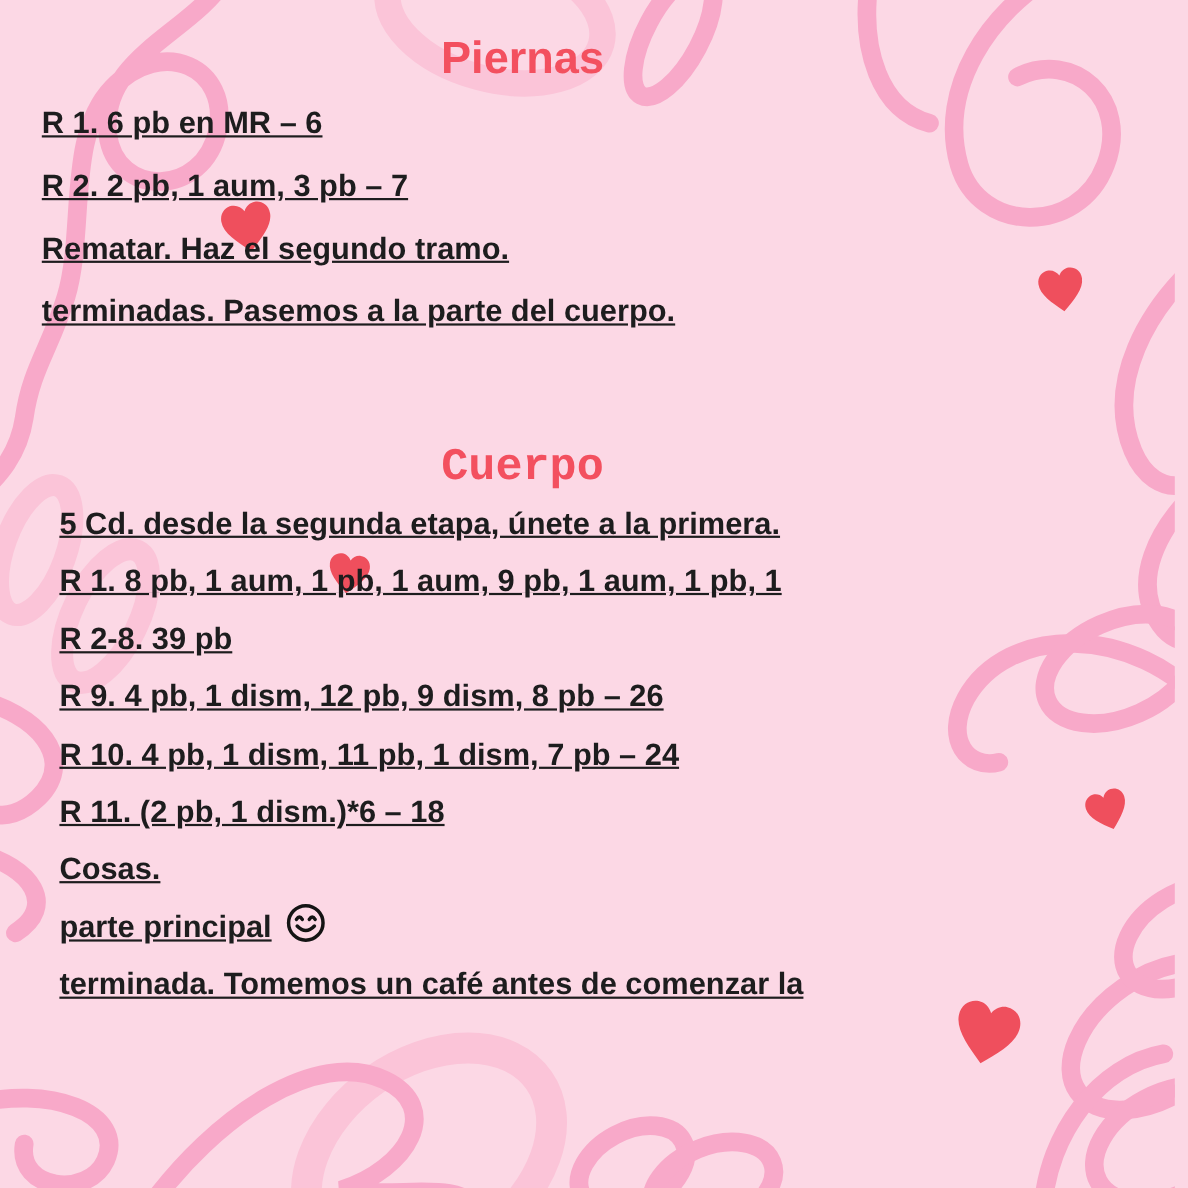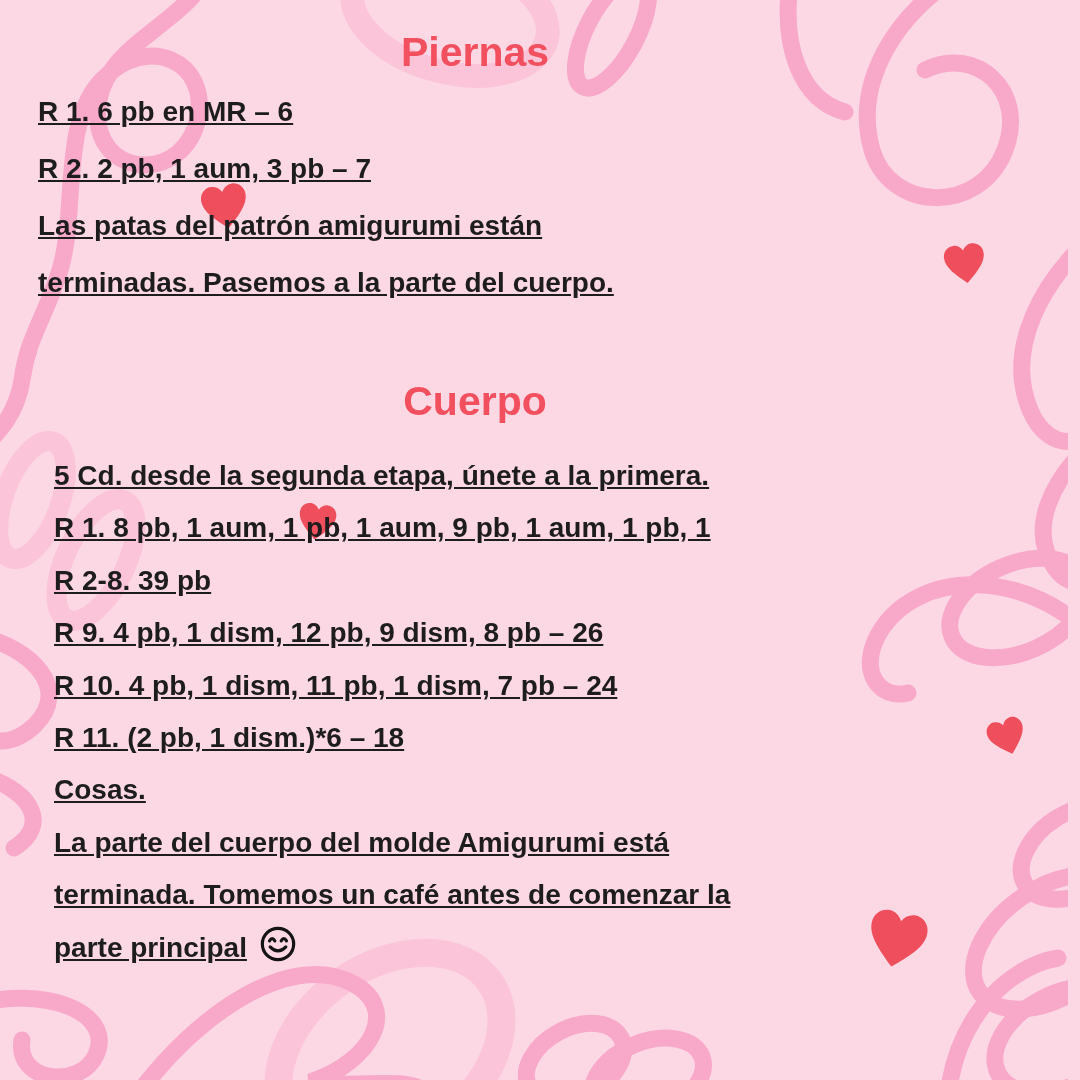--- a/index.html
+++ b/index.html
@@ -26,21 +26,21 @@
   .heart path{fill:var(--heart);}
   .title{
     position:absolute;left:0;width:950px;text-align:center;
     font-size:41px;font-weight:700;color:var(--accent);
     white-space:nowrap;
   }
   .lines{position:absolute;color:var(--text);font-weight:700;font-size:28px;white-space:nowrap;text-decoration:underline;}
   .l1{left:38px;top:83px;line-height:57px;}
   .l2{left:54px;top:450px;line-height:52.4px;}
   .t1{top:29px;}
-  .t2{top:378px;}
+  .t2{top:402px;font-family:Liberation Mono, monospace;}
   .line{white-space:nowrap;}
   .smiley{display:inline-block;vertical-align:-7px;margin-left:11px;}
   .smiley path,.smiley circle{fill:none;stroke:#141414;stroke-width:1.9;stroke-linecap:round;}
 </style>
 </head>
 <body>
 
 <div class="canvas">
 
   <svg class="doodles" viewBox="0 0 1080 1080">
@@ -81,41 +81,40 @@
   </svg>
   <svg class="heart" style="left:863px;top:903px;width:68px;height:74px;transform:rotate(12deg);" viewBox="0 0 24 24">
     <path d="M12 21.6 C6.8 16.9 2 12.6 2 7.8 C2 4.3 4.6 2.2 7.3 2.2 C9.3 2.2 11.1 3.4 12 5.2 C12.9 3.4 14.7 2.2 16.7 2.2 C19.4 2.2 22 4.3 22 7.8 C22 12.6 17.2 16.9 12 21.6 Z"></path>
   </svg>
 
   <section>
     <h2 class="title t1">Piernas</h2>
     <div class="lines l1">
       <div class="line">R 1. 6 pb en MR – 6</div>
       <div class="line">R 2. 2 pb, 1 aum, 3 pb – 7</div>
-      <div class="line">Las patas del patrón amigurumi están</div>
+      <div class="line">Rematar. Haz el segundo tramo.</div>
       <div class="line">terminadas. Pasemos a la parte del cuerpo.</div>
     </div>
   </section>
 
   <section>
     <h2 class="title t2">Cuerpo</h2>
     <div class="lines l2">
       <div class="line">5 Cd. desde la segunda etapa, únete a la primera.</div>
       <div class="line">R 1. 8 pb, 1 aum, 1 pb, 1 aum, 9 pb, 1 aum, 1 pb, 1</div>
       <div class="line">R 2-8. 39 pb</div>
       <div class="line">R 9. 4 pb, 1 dism, 12 pb, 9 dism, 8 pb – 26</div>
       <div class="line">R 10. 4 pb, 1 dism, 11 pb, 1 dism, 7 pb – 24</div>
       <div class="line">R 11. (2 pb, 1 dism.)*6 – 18</div>
       <div class="line">Cosas.</div>
-      <div class="line">La parte del cuerpo del molde Amigurumi está</div>
-      <div class="line">terminada. Tomemos un café antes de comenzar la</div>
       <div class="line">
         <span>parte principal</span><svg class="smiley" width="40" height="40" viewBox="0 0 24 24">
           <circle cx="12" cy="12" r="9.4"></circle>
           <path d="M6.9 10.1 Q8.5 7.5 10.1 10.1"></path>
           <path d="M13.9 10.1 Q15.5 7.5 17.1 10.1"></path>
           <path d="M7.3 13.7 Q12 18.6 16.7 13.7"></path>
         </svg>
       </div>
+      <div class="line">terminada. Tomemos un café antes de comenzar la</div>
     </div>
   </section>
 
 </div>
 
 </body></html>

